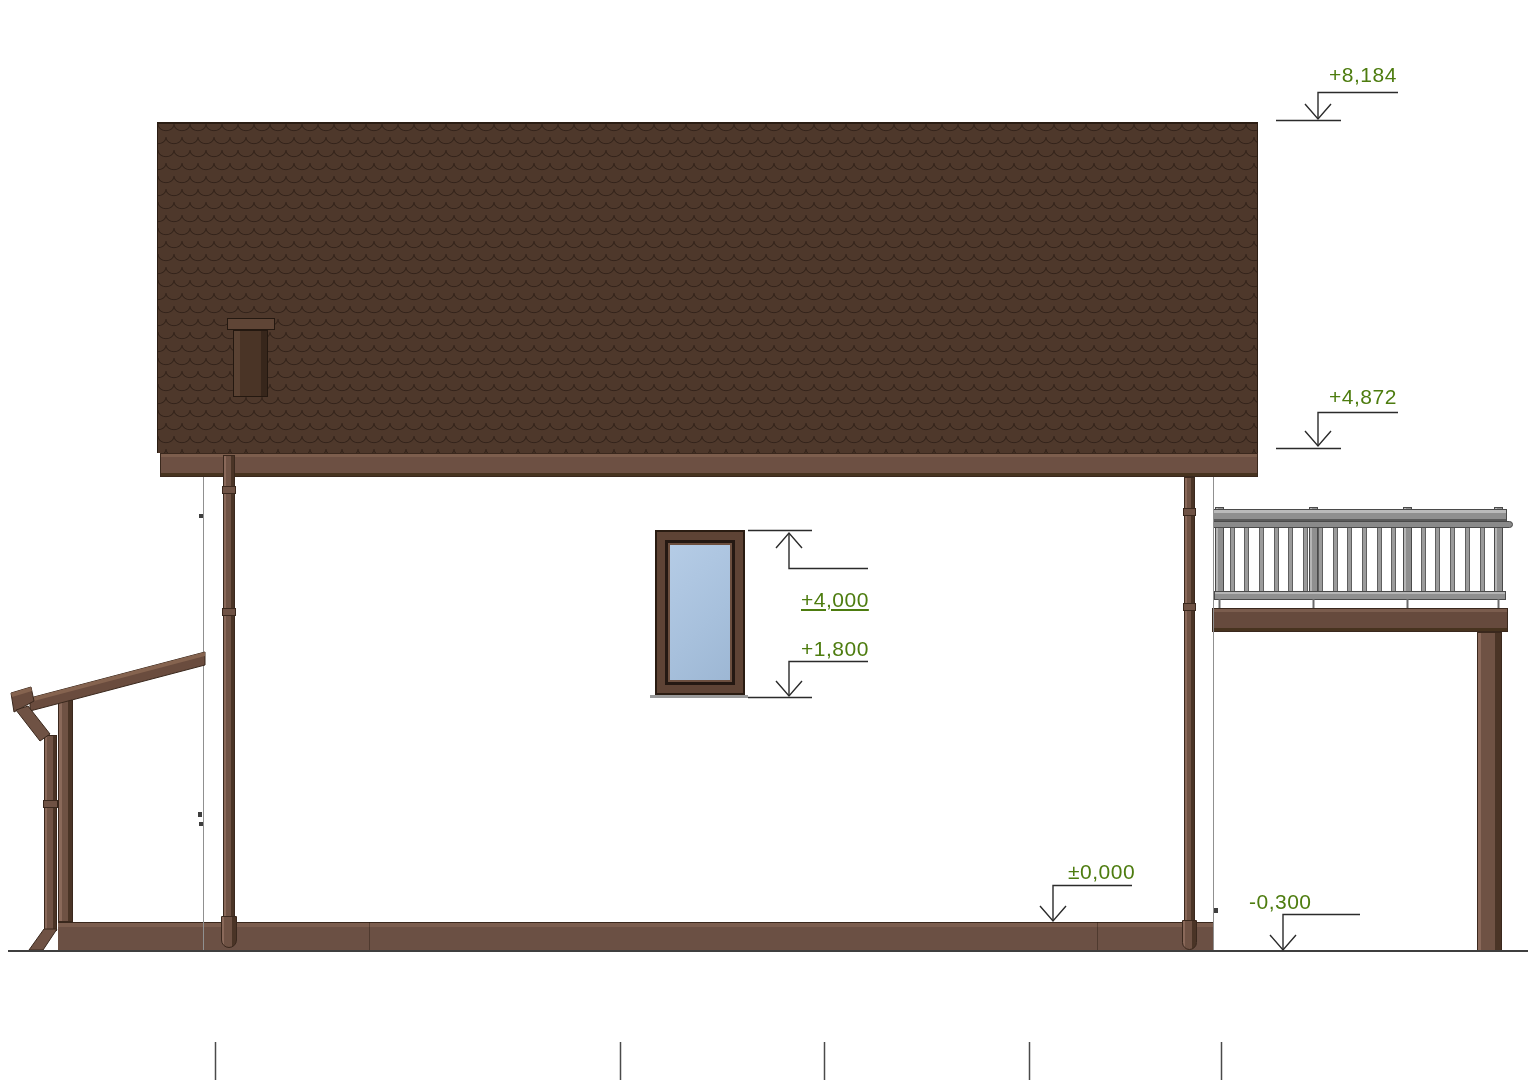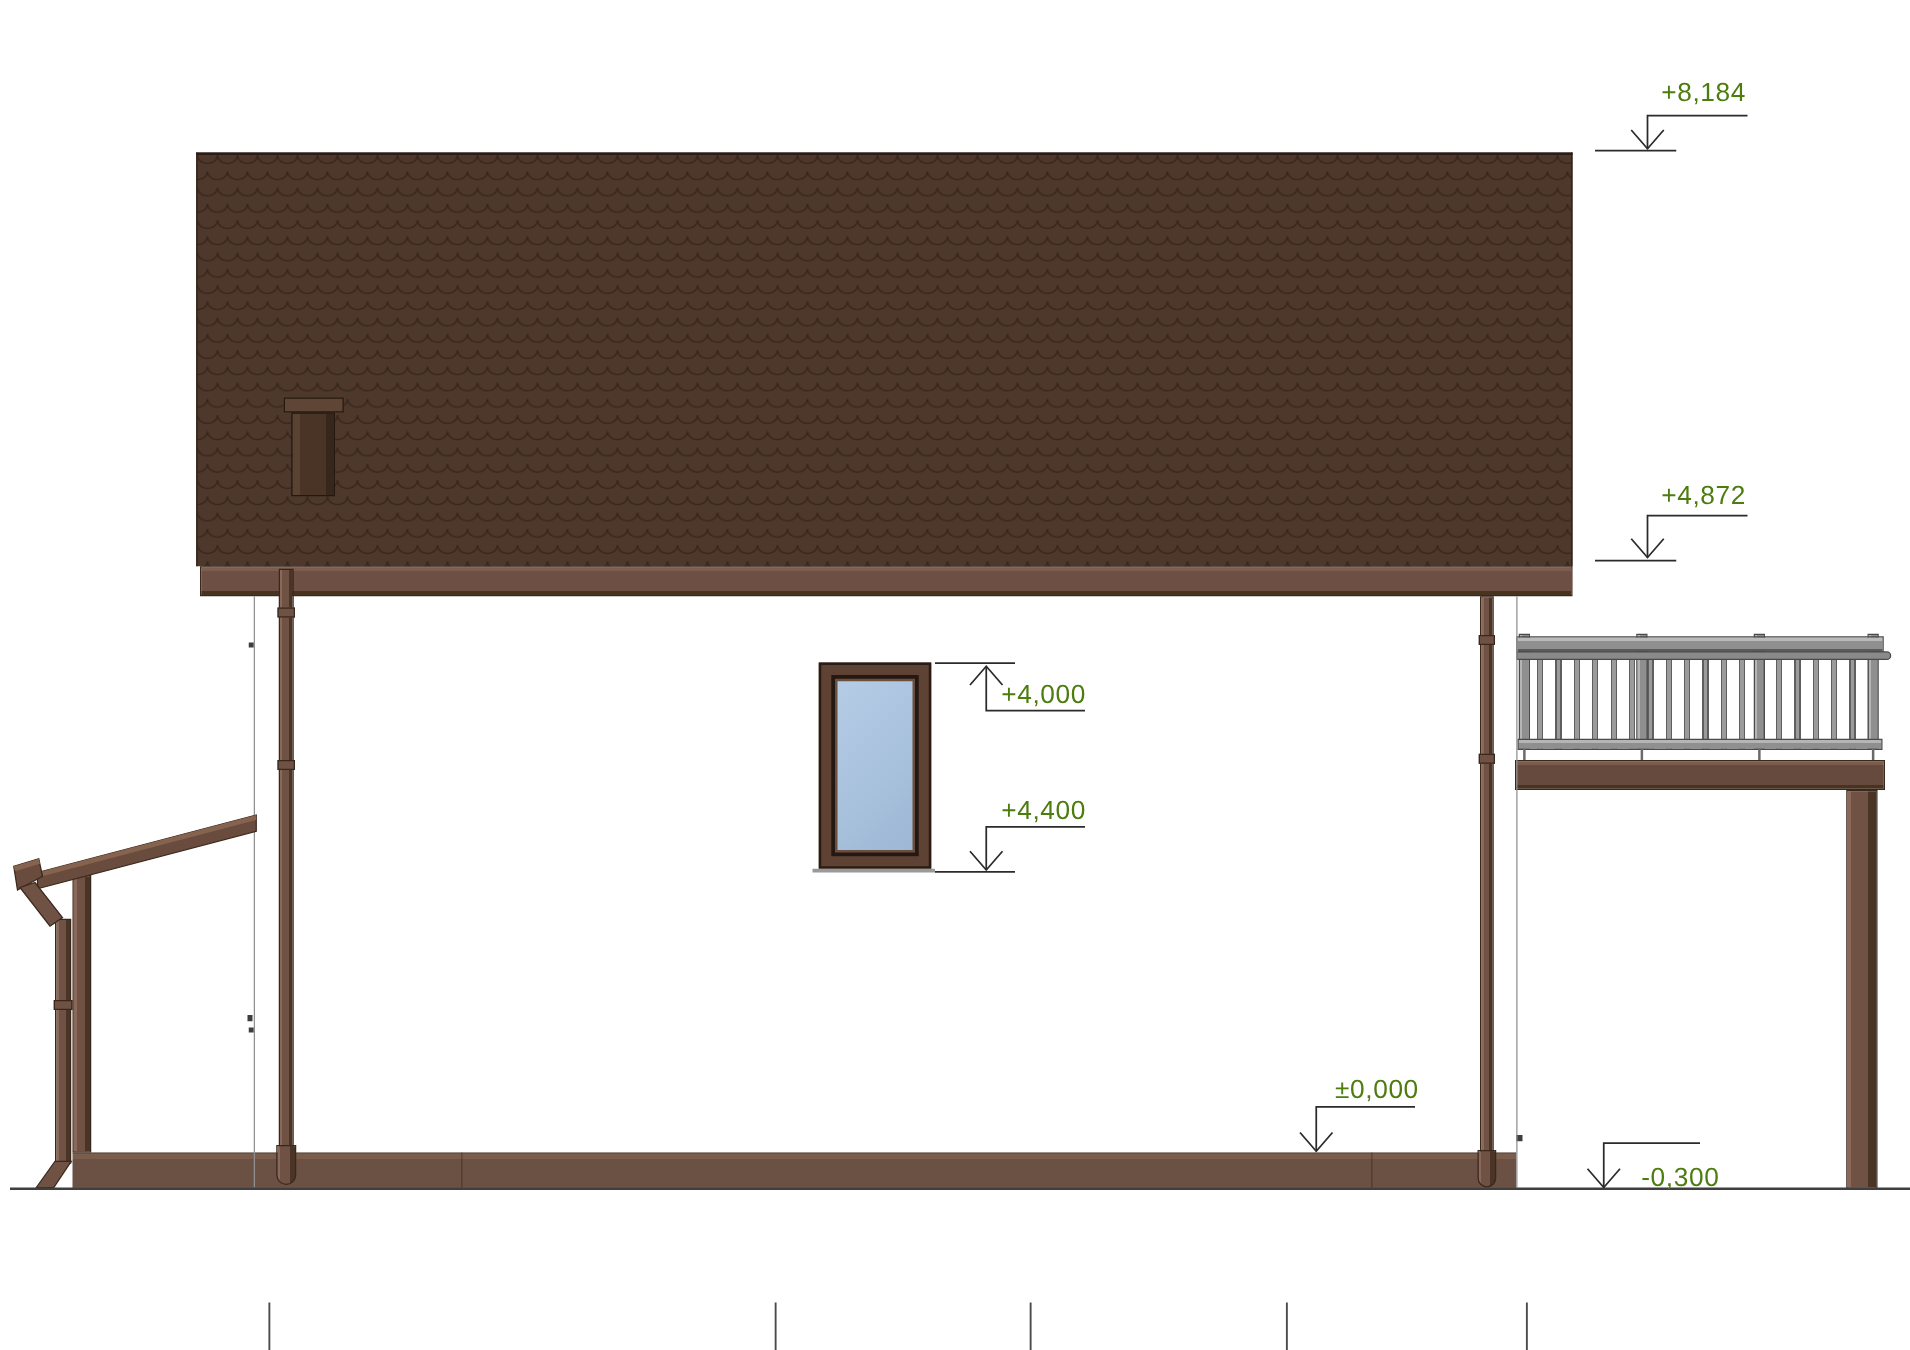--- a/index.html
+++ b/index.html
@@ -233,18 +233,18 @@
       <path d="M1040 906 L1053 921 L1066 906"></path>
       <path d="M1053 921 V885.5 H1132"></path>
 
       <path d="M1270 935 L1283 950 L1296 935"></path>
       <path d="M1283 950 V914.5 H1360"></path>
     </g>
   </svg>
 
   <div class="lvl" style="left:1329px;top:63px;">+8,184</div>
   <div class="lvl" style="left:1329px;top:385px;text-align:right;">+4,872</div>
-  <div class="lvl" style="left:801px;top:544px;">+4,000</div>
-  <div class="lvl" style="left:801px;top:637px;">+4,400</div>
+  <div class="lvl" style="left:801px;top:588px;text-decoration:underline;">+4,000</div>
+  <div class="lvl" style="left:801px;top:637px;">+1,800</div>
   <div class="lvl" style="left:1068px;top:860px;">±0,000</div>
-  <div class="lvl" style="left:1313px;top:890px;margin-top:41px;">-0,300</div>
+  <div class="lvl" style="left:1249px;top:890px;">-0,300</div>
 
 </div>
 
 </body></html>

